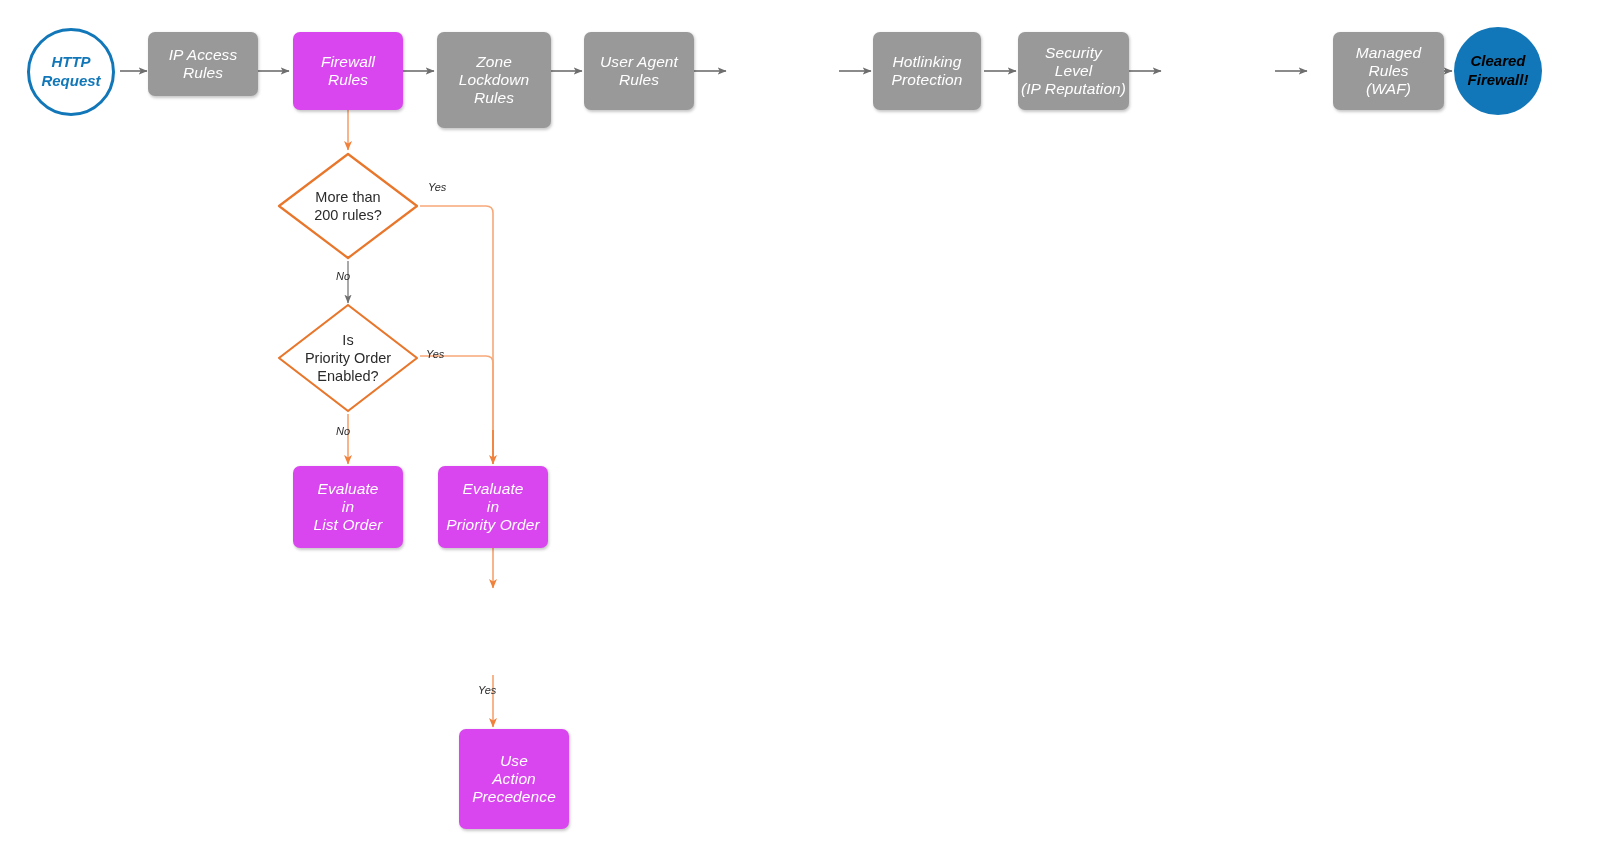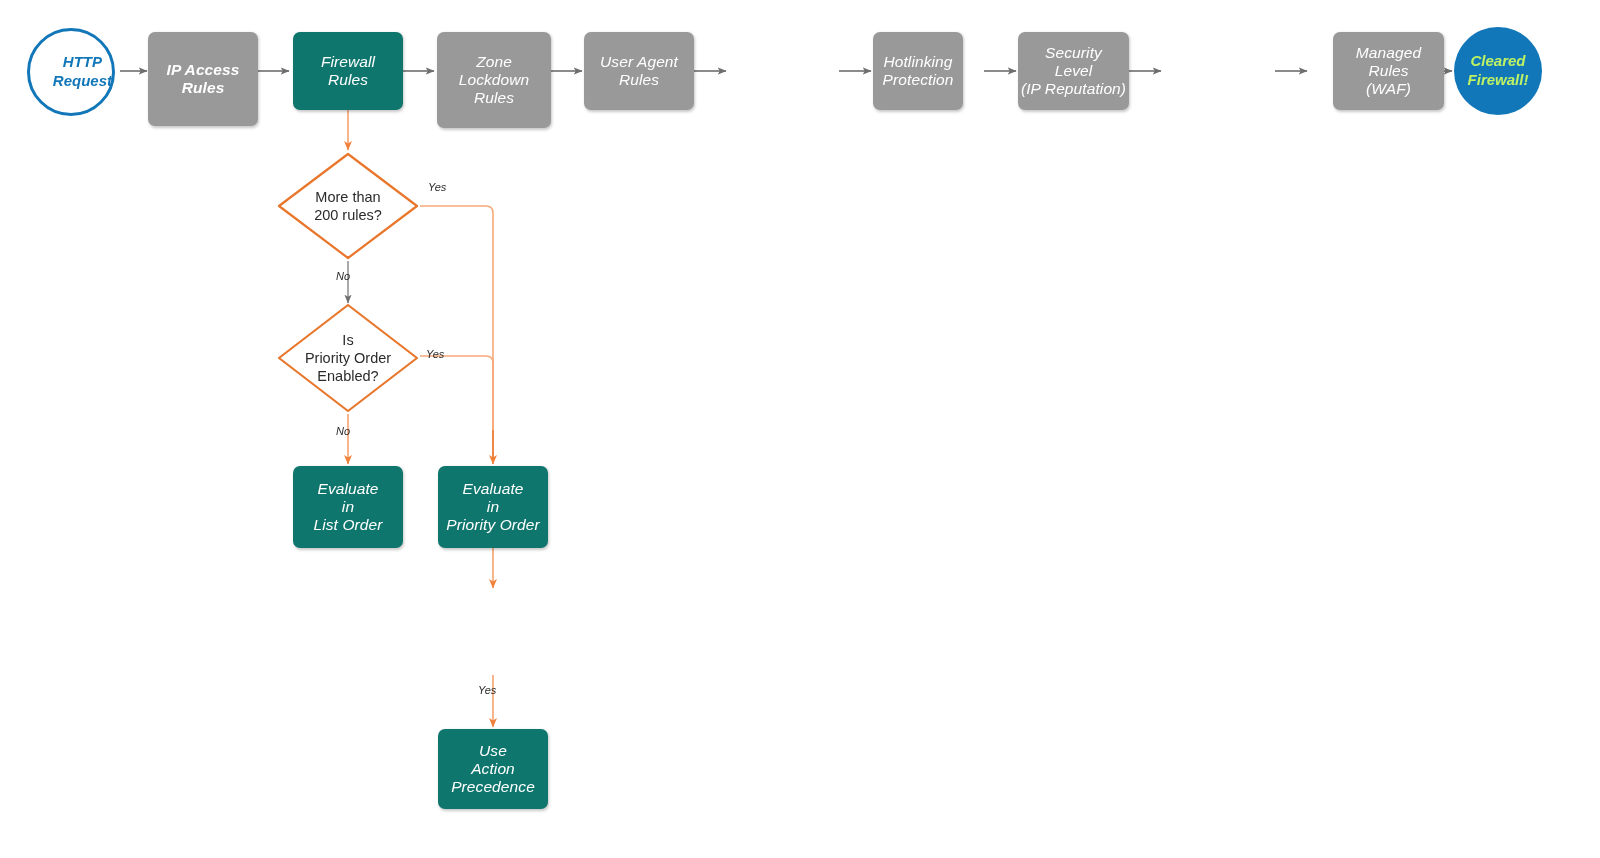--- a/index.html
+++ b/index.html
@@ -48,41 +48,41 @@
     border-radius: 7px;
     box-shadow: 1px 1.5px 3px rgba(0,0,0,0.22);
   }
   .proc .label {
     font-style: italic;
     font-size: 15.5px;
     color: #ffffff;
     letter-spacing: .1px;
   }
   .proc.gray  { background: #999999; }
-  .proc.orange{ background: #0f766e; }
+  .proc.orange{ background: #d946ef; }
 
   
   .term {
     border-radius: 50%;
   }
   .term .label {
     font-style: italic;
     font-weight: bold;
     font-size: 15px;
     line-height: 1.25;
   }
   .term.hollow {
     background: #ffffff;
     border: 3.5px solid #1277B8;
   }
   .term.hollow .label { color: #1277B8; }
   .term.filled {
     background: #1277B8;
   }
-  .term.filled .label { color: #bef264; }
+  .term.filled .label { color: #000000; }
 
   
   .decision {
     background: transparent;
   }
   .decision .dia {
     position: absolute;
     left: 0; top: 0;
     width: 100%; height: 100%;
   }
@@ -141,26 +141,26 @@
 
     <path d="M493,430 L493,464" stroke="#F0813B" stroke-width="1.7" fill="none" marker-end="url(#arrow-orange)"></path>
 
     <path d="M348,414 L348,464" stroke="#F7A878" stroke-width="1.7" fill="none" marker-end="url(#arrow-orange)"></path>
 
     <path d="M493,548 L493,588" stroke="#F7A878" stroke-width="1.7" fill="none" marker-end="url(#arrow-orange)"></path>
 
     <path d="M493,675 L493,727" stroke="#F7A878" stroke-width="1.7" fill="none" marker-end="url(#arrow-orange)"></path>
   </svg>
 
-  <div class="node term hollow" style="left:27px; top:28px; width:88px; height:88px;justify-content:flex-end;">
+  <div class="node term hollow" style="left:27px; top:28px; width:88px; height:88px;">
     <span class="label">HTTP
 Request</span>
   </div>
 
-  <div class="node proc gray" style="left:148px; top:32px; width:110px; height:94px;font-weight:bold;">
+  <div class="node proc gray" style="left:148px; top:32px; width:110px; height:64px;">
     <span class="label">IP Access
 Rules</span>
   </div>
 
   <div class="node proc orange" style="left:293px; top:32px; width:110px; height:78px;">
     <span class="label">Firewall
 Rules</span>
   </div>
 
   <div class="node proc gray" style="left:437px; top:32px; width:114px; height:96px;">
@@ -168,21 +168,21 @@
 Lockdown
 Rules</span>
   </div>
 
   <div class="node proc gray" style="left:584px; top:32px; width:110px; height:78px;">
     <span class="label">User Agent
 Rules</span>
   </div>
 
 
-  <div class="node proc gray" style="left:873px; top:32px; width:90px; height:78px;">
+  <div class="node proc gray" style="left:873px; top:32px; width:108px; height:78px;">
     <span class="label">Hotlinking
 Protection</span>
   </div>
 
   <div class="node proc gray" style="left:1018px; top:32px; width:111px; height:78px;">
     <span class="label">Security
 Level
 (IP Reputation)</span>
   </div>
 
@@ -221,21 +221,21 @@
 List Order</span>
   </div>
 
   <div class="node proc orange" style="left:438px; top:466px; width:110px; height:82px;">
     <span class="label">Evaluate
 in
 Priority Order</span>
   </div>
 
 
-  <div class="node proc orange" style="left:438px; top:729px; width:110px; height:80px;">
+  <div class="node proc orange" style="left:459px; top:729px; width:110px; height:100px;">
     <span class="label">Use
 Action
 Precedence</span>
   </div>
 
   <span class="edge-label" style="left:428px; top:181px;">Yes</span>
 
   <span class="edge-label" style="left:336px; top:270px;">No</span>
 
   <span class="edge-label" style="left:426px; top:348px;">Yes</span>

